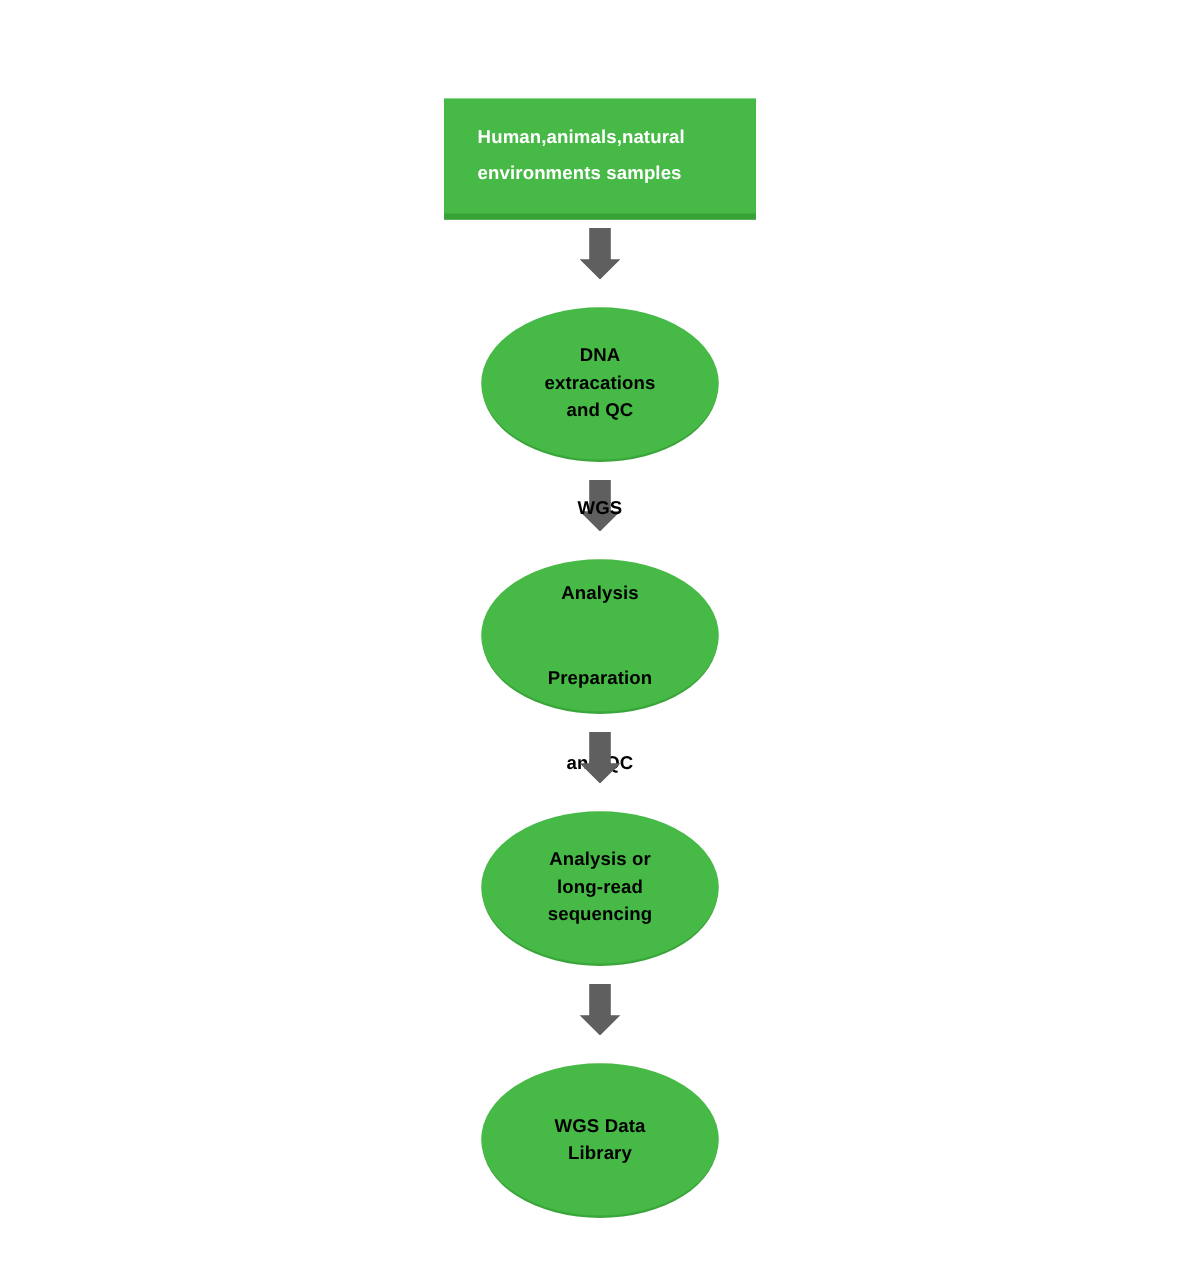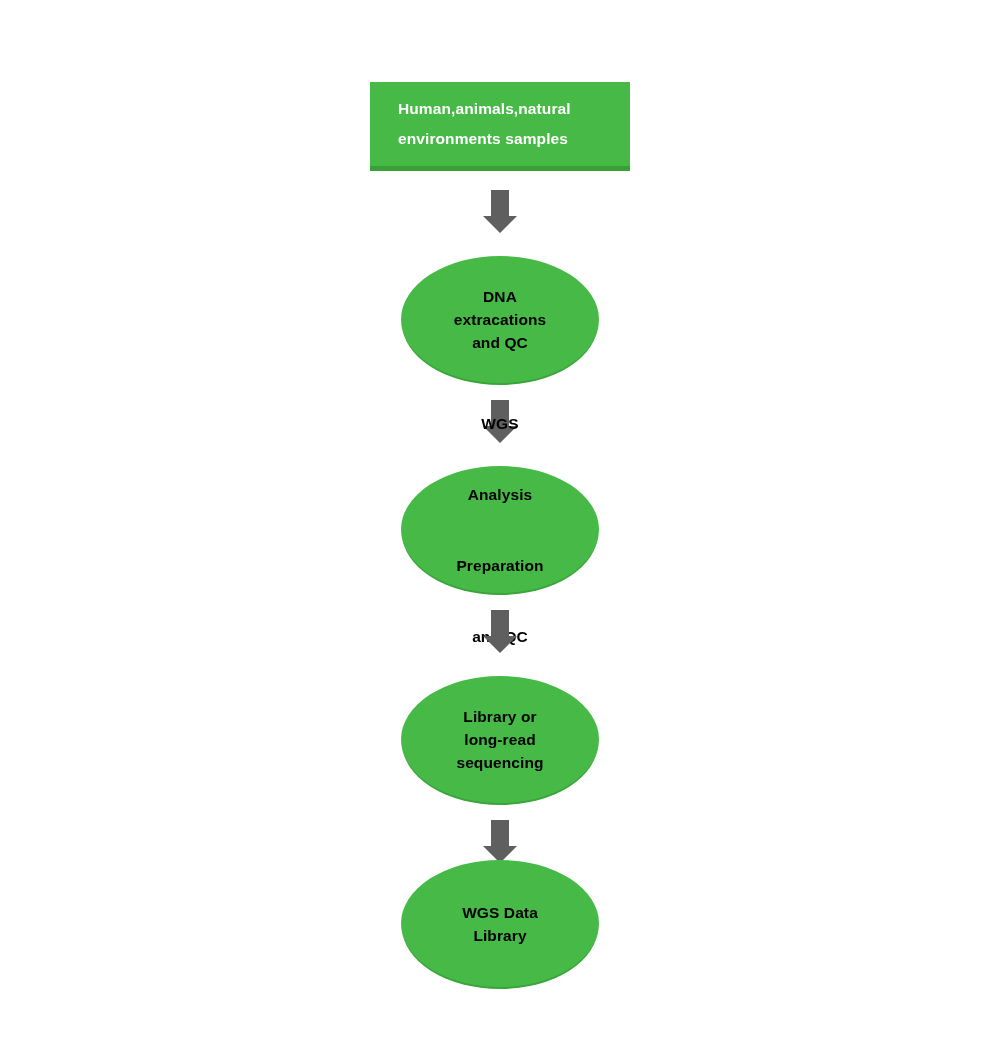--- a/index.html
+++ b/index.html
@@ -19,21 +19,21 @@
     width: 1000px;
     height: 1060px;
   }
 
   
   .rect-node {
     position: absolute;
     left: 370px;
     top: 82px;
     width: 260px;
-    height: 89px;
+    height: 101px;
     background: #46b946;
     border-bottom: 5px solid #37a037;
     box-sizing: border-box;
     display: flex;
     flex-direction: column;
     justify-content: center;
     align-items: flex-start;
     padding-left: 28px;
     padding-right: 14px;
   }
@@ -66,21 +66,21 @@
     font-size: 15.5px;
     font-weight: 600;
     line-height: 23px;
     letter-spacing: 0.1px;
     white-space: nowrap;
   }
 
   .ellipse-1 { top: 256px; }
   .ellipse-2 { top: 466px; gap: 48px; }
   .ellipse-3 { top: 676px; }
-  .ellipse-4 { top: 860px; }
+  .ellipse-4 { top: 886px; }
 
   
   .arrow {
     position: absolute;
     left: 483px;
     width: 34px;
     height: 43px;
   }
   .arrow svg { display: block; }
 
@@ -124,21 +124,21 @@
     <span class="line">and QC</span>
   </div>
 
   <div class="arrow arrow-3">
     <svg width="34" height="43" viewBox="0 0 34 43" xmlns="http://www.w3.org/2000/svg">
       <polygon points="8,0 26,0 26,26 34,26 17,43 0,26 8,26" fill="#5f5f5f"></polygon>
     </svg>
   </div>
 
   <div class="ellipse-node ellipse-3">
-    <span class="line">Library or</span>
+    <span class="line">Analysis or</span>
     <span class="line">long-read</span>
     <span class="line">sequencing</span>
   </div>
 
   <div class="arrow arrow-4">
     <svg width="34" height="43" viewBox="0 0 34 43" xmlns="http://www.w3.org/2000/svg">
       <polygon points="8,0 26,0 26,26 34,26 17,43 0,26 8,26" fill="#5f5f5f"></polygon>
     </svg>
   </div>
 

